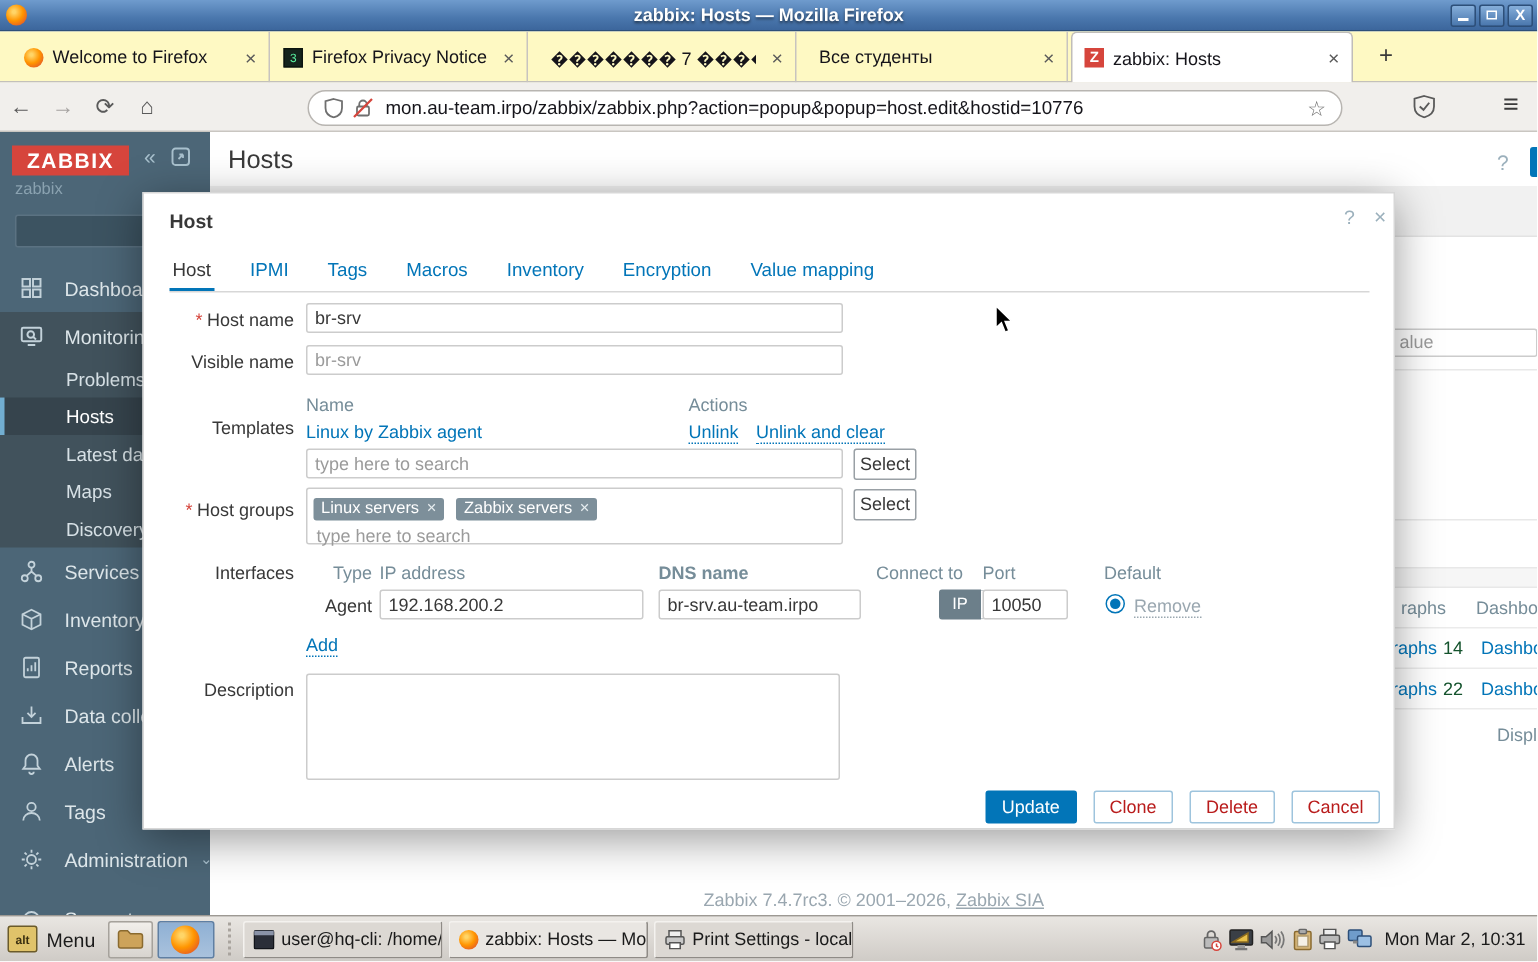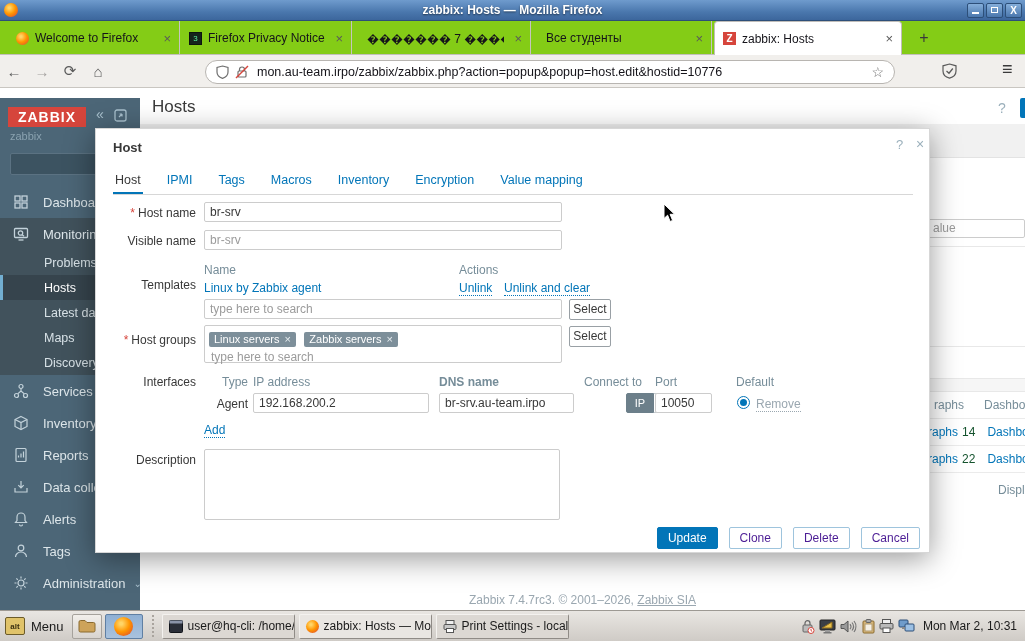--- a/index.html
+++ b/index.html
@@ -17,21 +17,21 @@
   #win-title { position:absolute; left:0; right:0; text-align:center; color:#fff; font-size:12px;
     font-weight:bold; text-shadow:0 1px 2px rgba(0,0,0,.55); }
   #win-controls { margin-left:auto; display:flex; gap:2px; margin-right:3px; }
   .wbtn { width:17px; height:15px; border:1px solid #2d4f79; border-radius:2px;
     background:linear-gradient(#85aeda,#4a77ad); display:flex; align-items:center; justify-content:center;
     color:#fff; font-size:10px; font-weight:bold; }
   .glyph-min { width:7px; height:2px; background:#fff; margin-top:6px; }
   .glyph-max { width:7px; height:6px; border:1.5px solid #fff; }
 
   
-  #tabbar { left:0; top:21px; width:1025px; height:34px; background:#84cc16; border-bottom:1px solid #c3c0bb; }
+  #tabbar { left:0; top:21px; width:1025px; height:34px; background:#fef9c3; border-bottom:1px solid #c3c0bb; }
   .tab { position:absolute; top:0; height:34px; display:flex; align-items:center; padding:0 8px;
     font-size:12px; color:#15141a; border-right:1px solid #c7c4bf; overflow:hidden; white-space:nowrap; }
   .tab .tlabel { flex:1; overflow:hidden; margin:0 6px; }
   .tab .tclose { color:#5a5a5a; font-size:13px; margin-left:4px; }
   .tab.active { background:#fff; border:1px solid #c0bdb9; border-bottom:none; border-radius:4px 4px 0 0; }
   .favicon { width:13px; height:13px; flex:0 0 auto; }
   .fav-ff { border-radius:50%; background:radial-gradient(circle at 38% 35%, #ffd567 8%, #ff9500 48%, #e3562a 85%); }
   .fav-privacy { background:#15241c; border:1px solid #0c140f; display:flex; align-items:center; justify-content:center;
     color:#59f0a0; font-size:8px; }
   .fav-zbx { background:#d6453c; color:#fff; font-weight:bold; font-size:10px; display:flex; align-items:center; justify-content:center; }
@@ -48,21 +48,21 @@
   #url-text { font-size:12.5px; color:#15141a; flex:1; overflow:hidden; white-space:nowrap; margin-left:8px; }
   .lockwrap { position:relative; width:14px; height:14px; margin-left:6px; }
   .lockwrap svg { position:absolute; left:0; top:0; }
   #star { color:#6f6f6f; font-size:14px; }
   #shieldcheck { position:absolute; left:942px; top:8px; }
   #hamburger { position:absolute; left:1002px; top:4px; font-size:18px; color:#3a3a3a; }
 
   
   #app { left:0; top:88px; width:1025px; height:522px; background:#fff; overflow:hidden; }
 
-  #sidebar { position:absolute; left:0; top:10px; width:140px; height:522px; background:#4c6677; overflow:hidden; }
+  #sidebar { position:absolute; left:0; top:0; width:140px; height:522px; background:#4c6677; overflow:hidden; }
   #zbx-logo { position:absolute; left:8px; top:9px; width:78px; height:20px; background:#d6453c; color:#fff;
     font-weight:bold; font-size:14px; letter-spacing:1px; display:flex; align-items:center; justify-content:center; }
   #collapse-ic { position:absolute; left:96px; top:8px; color:#a8c0cd; font-size:14px; }
   #compact-ic { position:absolute; left:114px; top:10px; }
   #server-name { position:absolute; left:10px; top:32px; color:#8aa2b0; font-size:11px; }
   #sb-search { position:absolute; left:10px; top:55px; width:122px; height:22px; background:#3c5361;
     border:1px solid #5b7282; border-radius:2px; }
   .sb-item { position:absolute; left:0; width:140px; height:32px; display:flex; align-items:center;
     color:#dde6ea; font-size:13px; }
   .sb-item .ic { width:16px; height:16px; margin:0 14px 0 13px; flex:0 0 auto; }
@@ -121,21 +121,21 @@
   .seg .off { width:34px; background:#fff; border:1px solid #c5ccd0; border-left:none; color:#383838; border-radius:0 2px 2px 0; }
   .radio { position:absolute; width:13px; height:13px; border:1px solid #0275b8; border-radius:50%;
     display:flex; align-items:center; justify-content:center; }
   .radio i { width:7px; height:7px; background:#0275b8; border-radius:50%; }
   #remove-lbl { position:absolute; color:#9aa7b0; font-size:12px; border-bottom:1px dotted #9aa7b0; }
   #desc-area { position:absolute; left:108px; top:320px; width:356px; height:71px; border:1px solid #ccc;
     border-radius:2px; resize:none; font-family:"Liberation Sans", sans-serif; font-size:12px; padding:4px; }
   #modal-btns { position:absolute; right:9px; top:398px; display:flex; gap:11px; }
   .mbtn { height:22px; padding:0 10px; font-size:12px; border-radius:2px; display:flex; align-items:center; }
   .mbtn.primary { background:#0275b8; color:#fff; border:1px solid #0275b8; }
-  .mbtn.sec { background:#fff; color:#4c1d95; border:1px solid #9ec4dd; }
+  .mbtn.sec { background:#fff; color:#b91c1c; border:1px solid #9ec4dd; }
 
   
   #taskbar { left:0; top:610px; width:1025px; height:31px; background:linear-gradient(#e9e6e2,#cfcbc6);
     border-top:1px solid #9d9993; z-index:10; display:flex; align-items:center; }
   #menu-logo { width:20px; height:18px; margin-left:5px; background:#e0c36a; border:1px solid #6b5b2a; border-radius:2px;
     display:flex; align-items:center; justify-content:center; font-size:8px; color:#3a2f10; font-weight:bold; }
   #menu-label { font-size:13px; color:#1a1a1a; margin:0 8px 0 6px; }
   .launcher { width:30px; height:25px; border:1px solid #a6a29c; border-radius:2px; background:linear-gradient(#f2efeb,#d8d4cf);
     display:flex; align-items:center; justify-content:center; margin-right:3px; }
   .launcher.pressed { background:linear-gradient(#8fb0d4,#a9c2dd); border-color:#5f7fa3; width:38px; }

